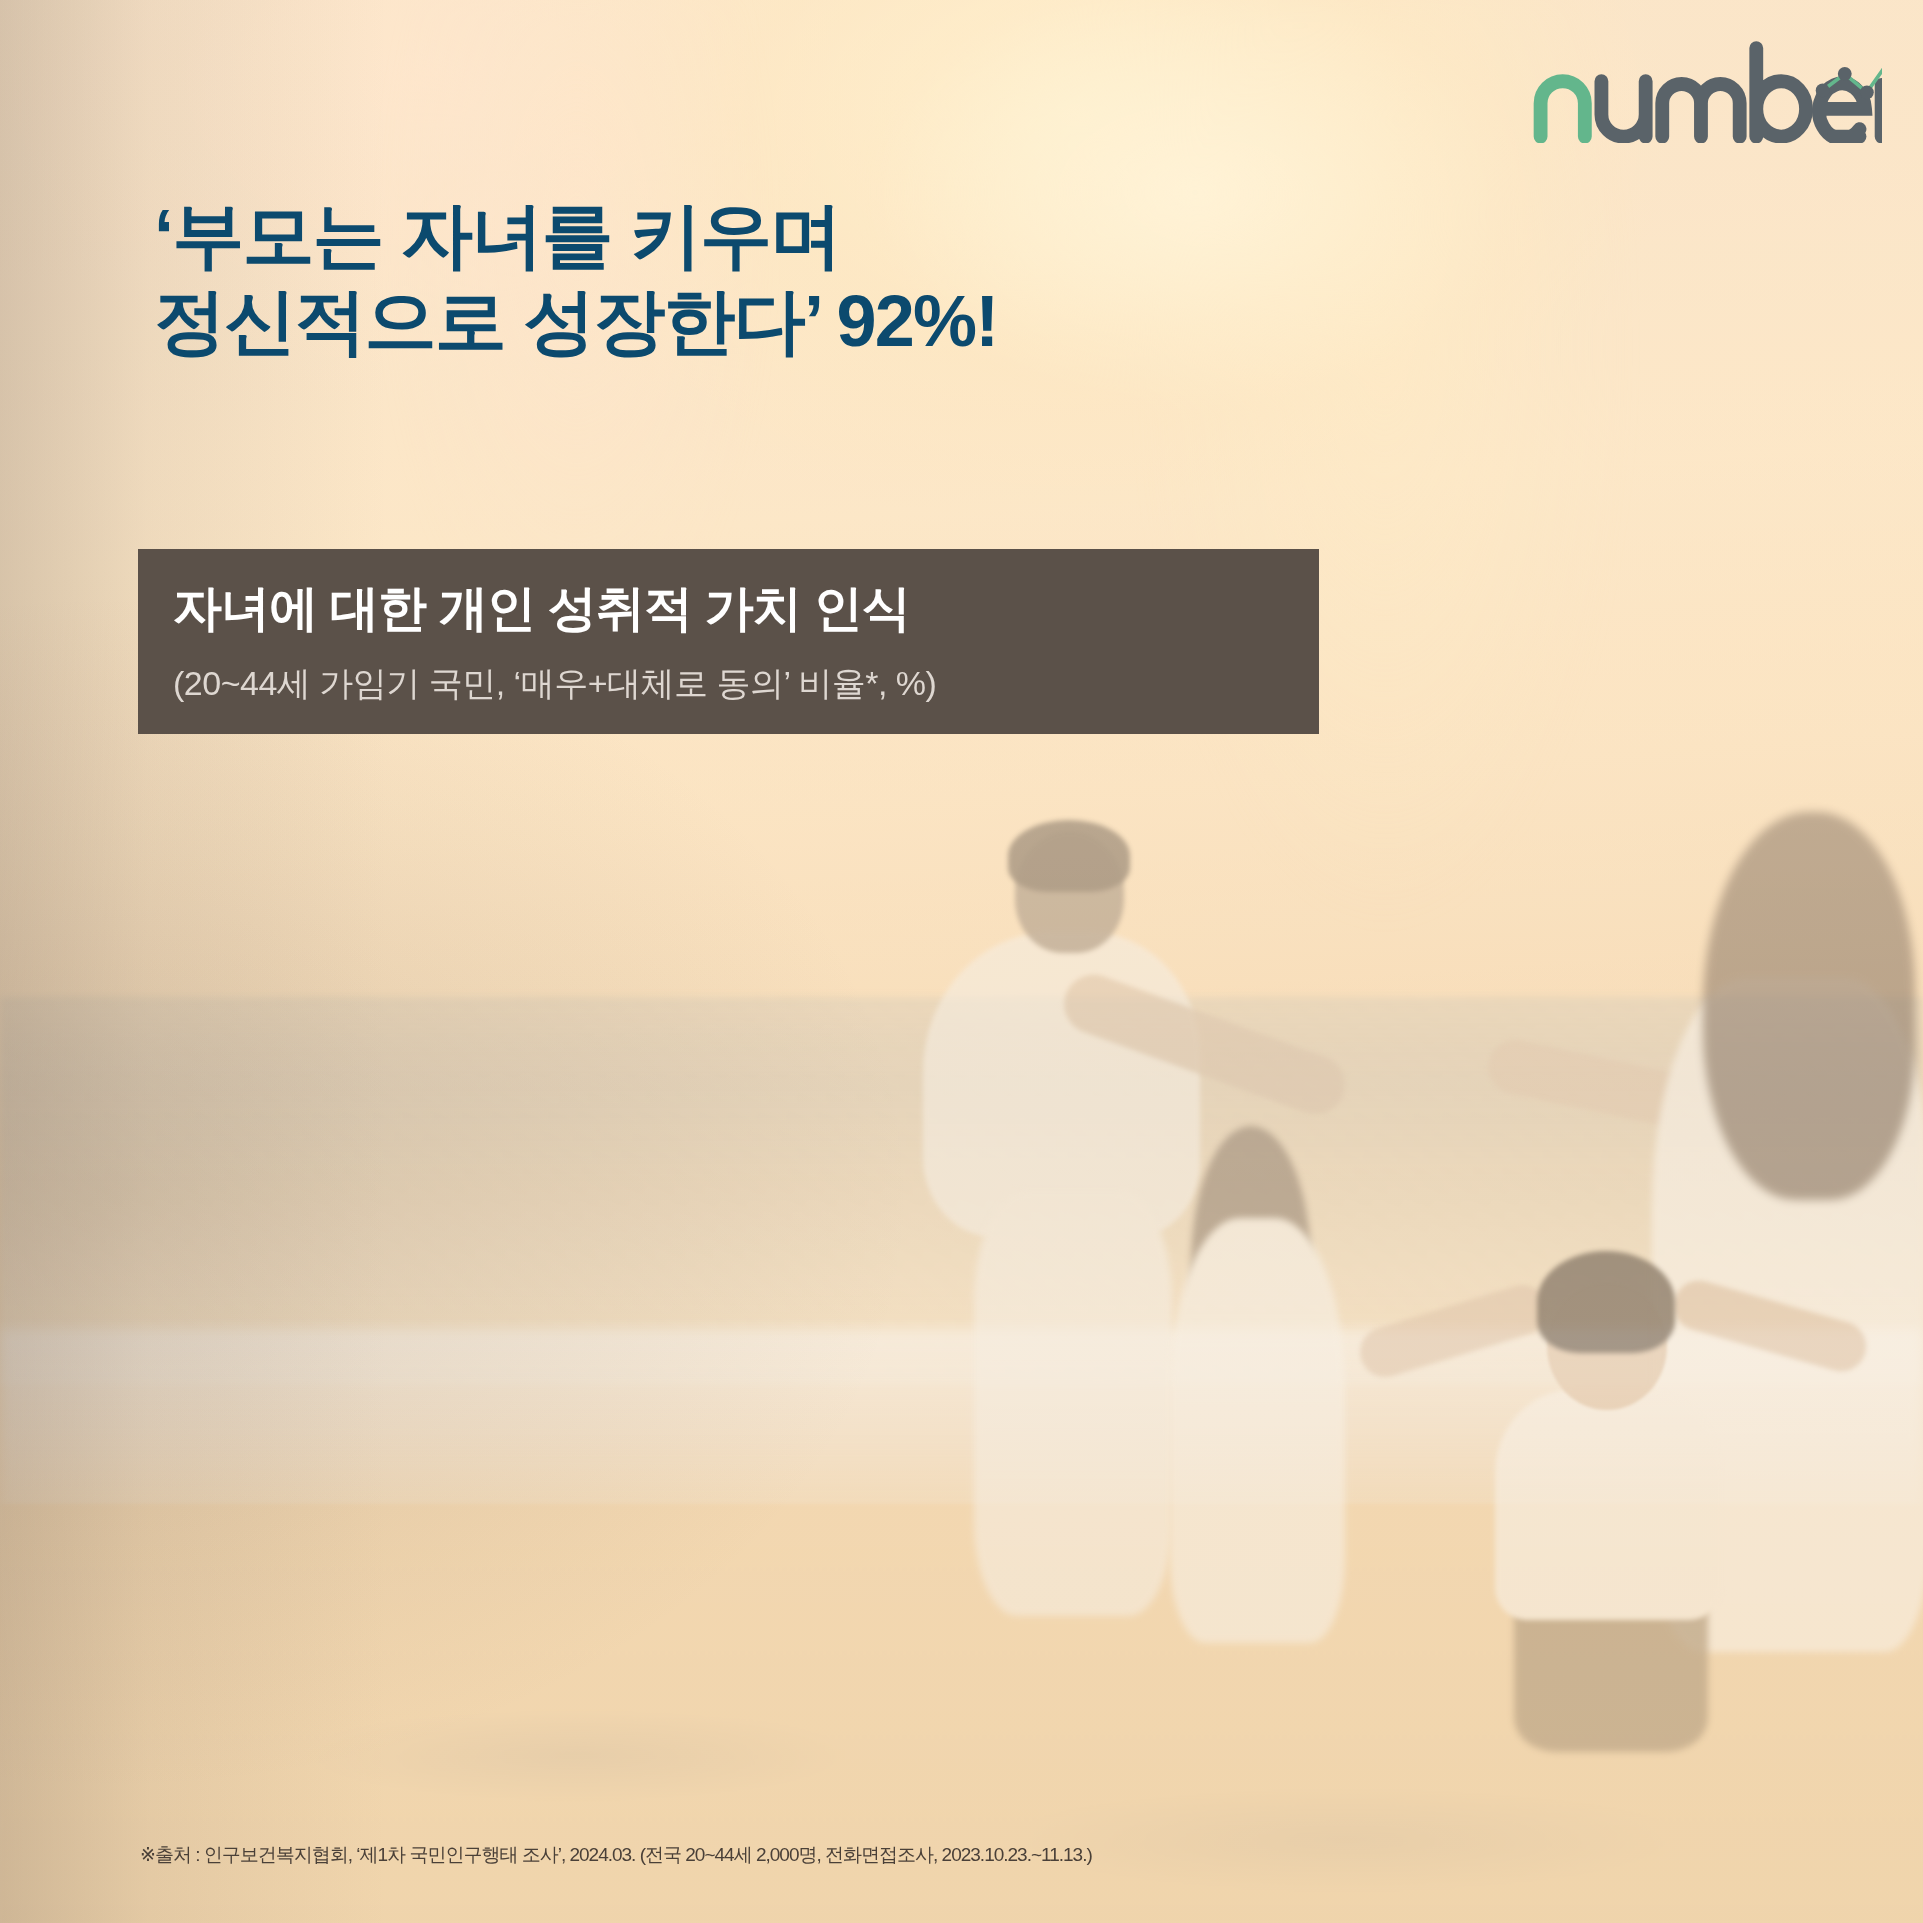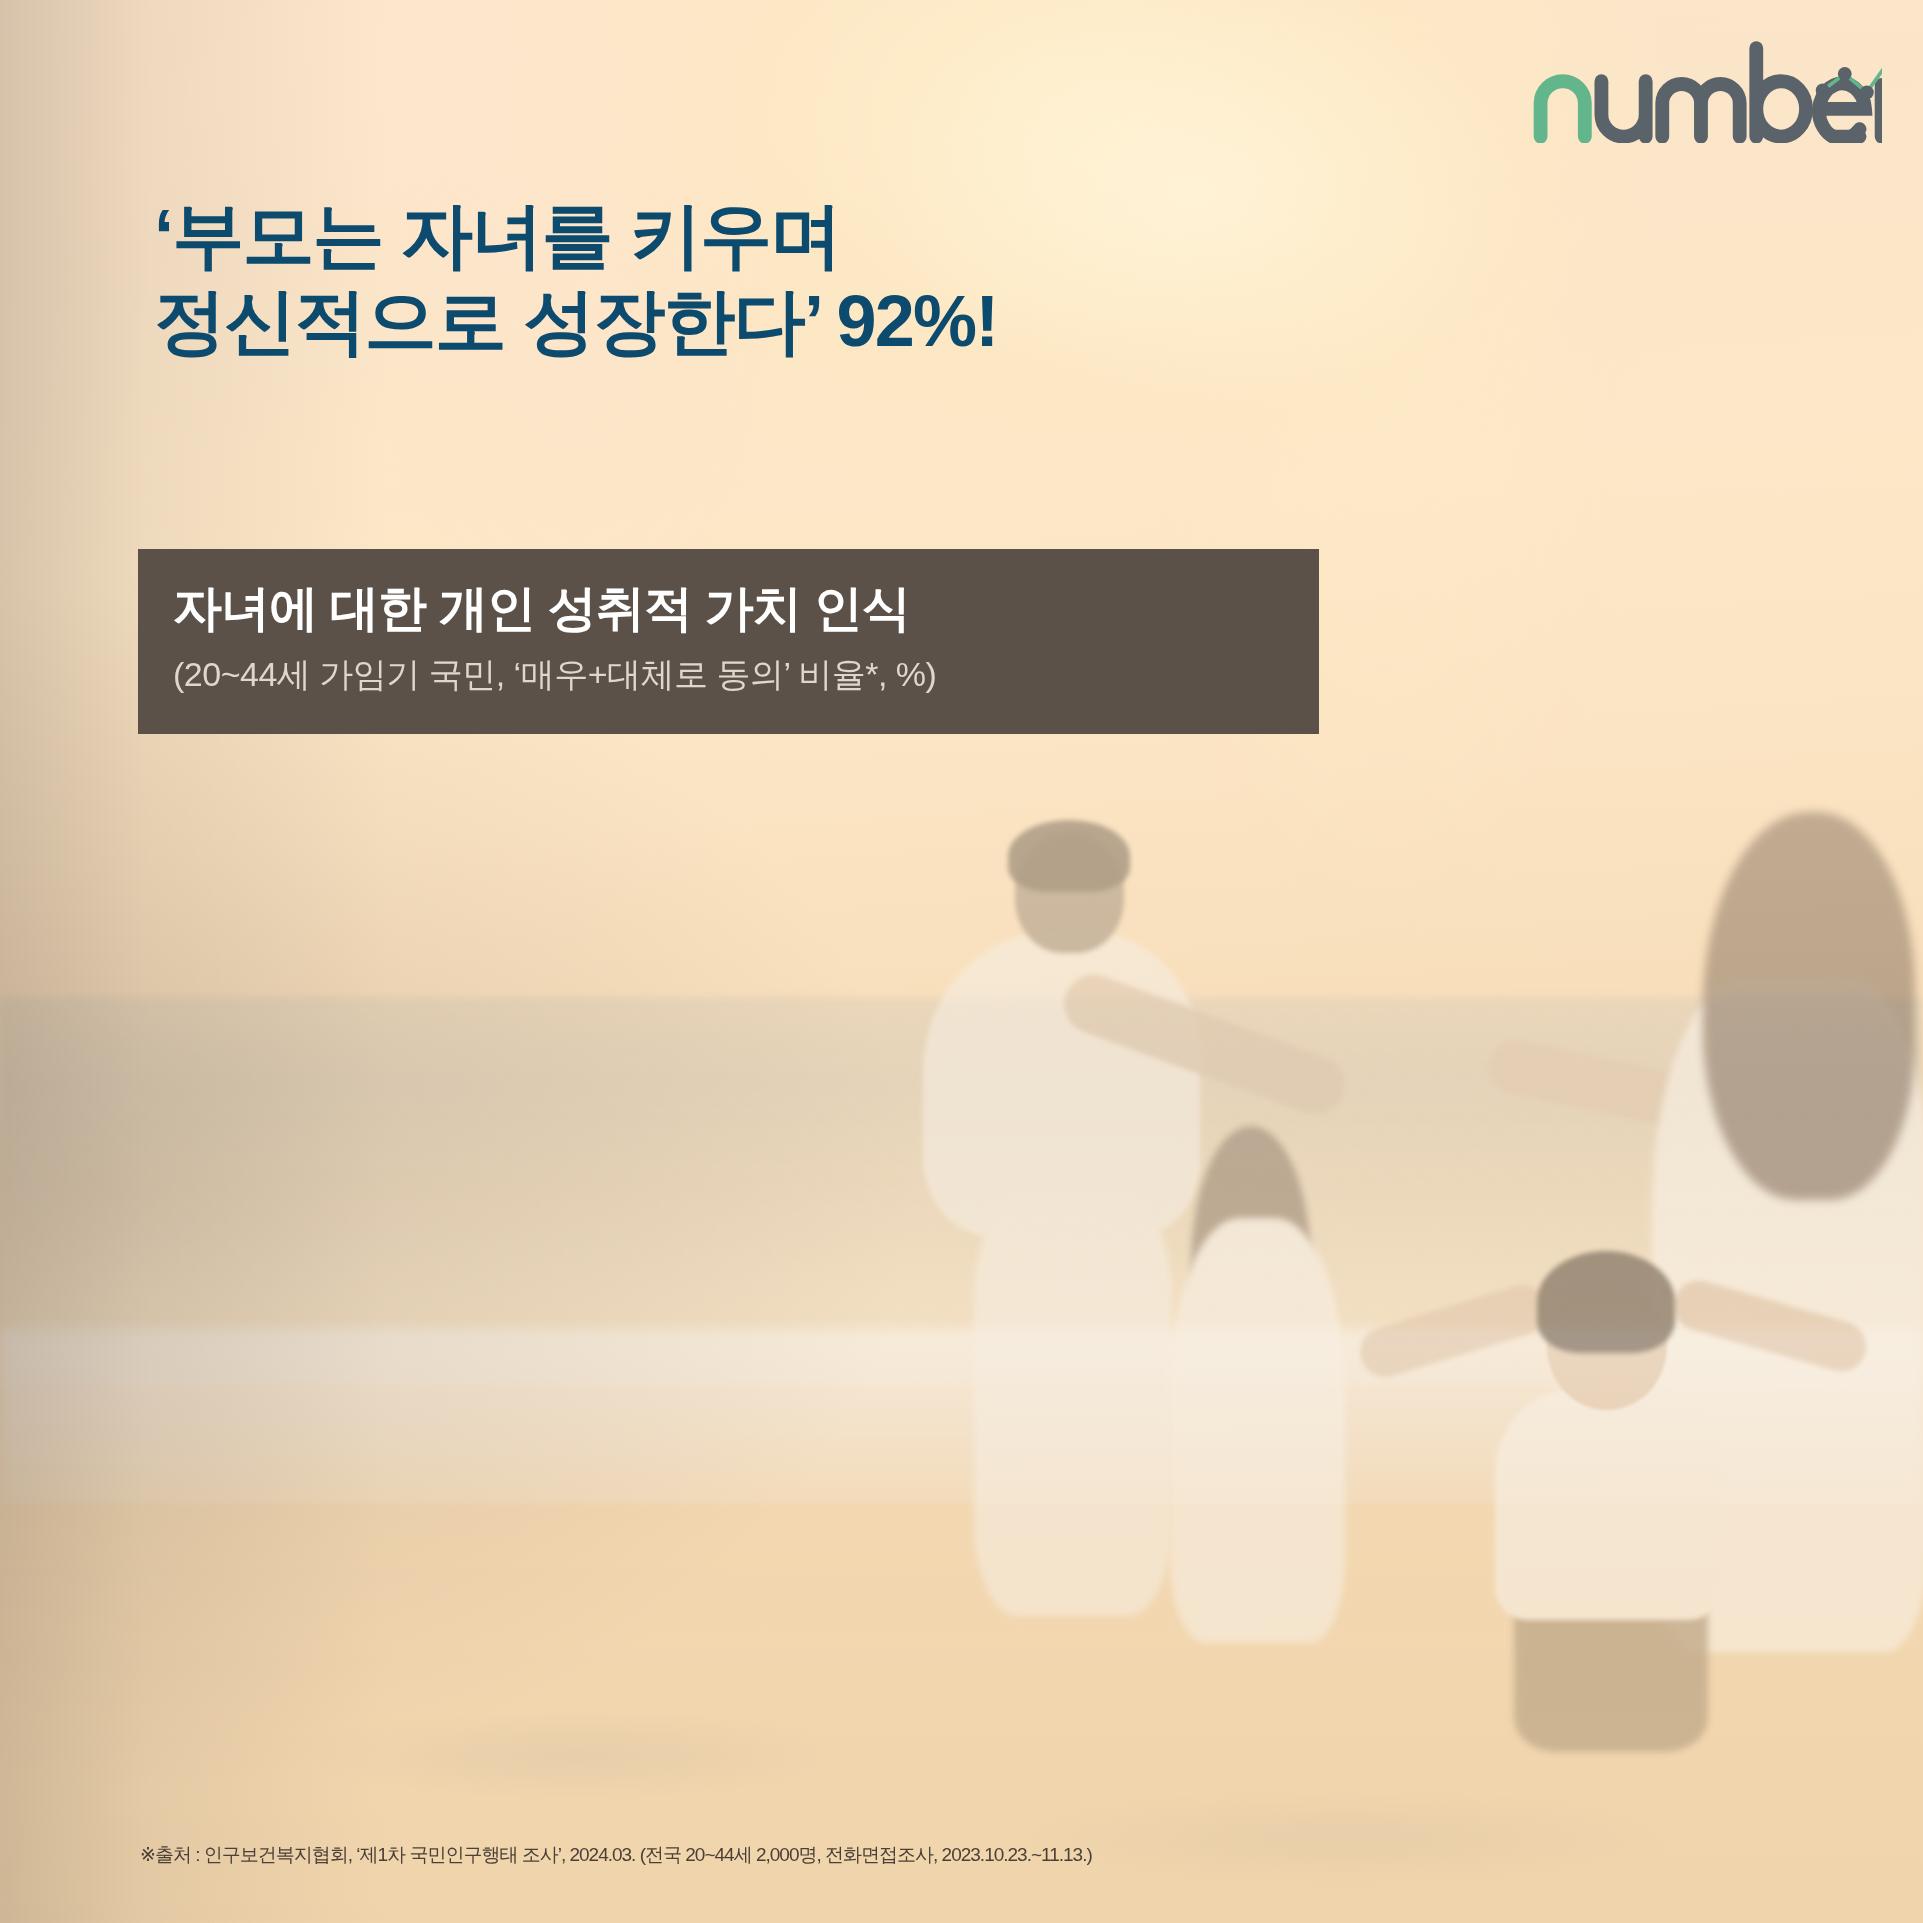--- a/index.html
+++ b/index.html
@@ -226,21 +226,21 @@
     box-sizing: border-box;
   }
   .panel-title {
     color: #ffffff;
     font-size: 49px;
     font-weight: 700;
     letter-spacing: -0.9px;
     line-height: 1.1;
   }
   .panel-sub {
-    margin-top: 16px;
+    margin-top: 25px;
     color: #ded7d1;
     font-size: 34px;
     font-weight: 400;
     letter-spacing: -0.5px;
   }
   .panel-body {
     position: relative;
     height: 928px;
     background: rgba(255,252,246,0.62);
   }

